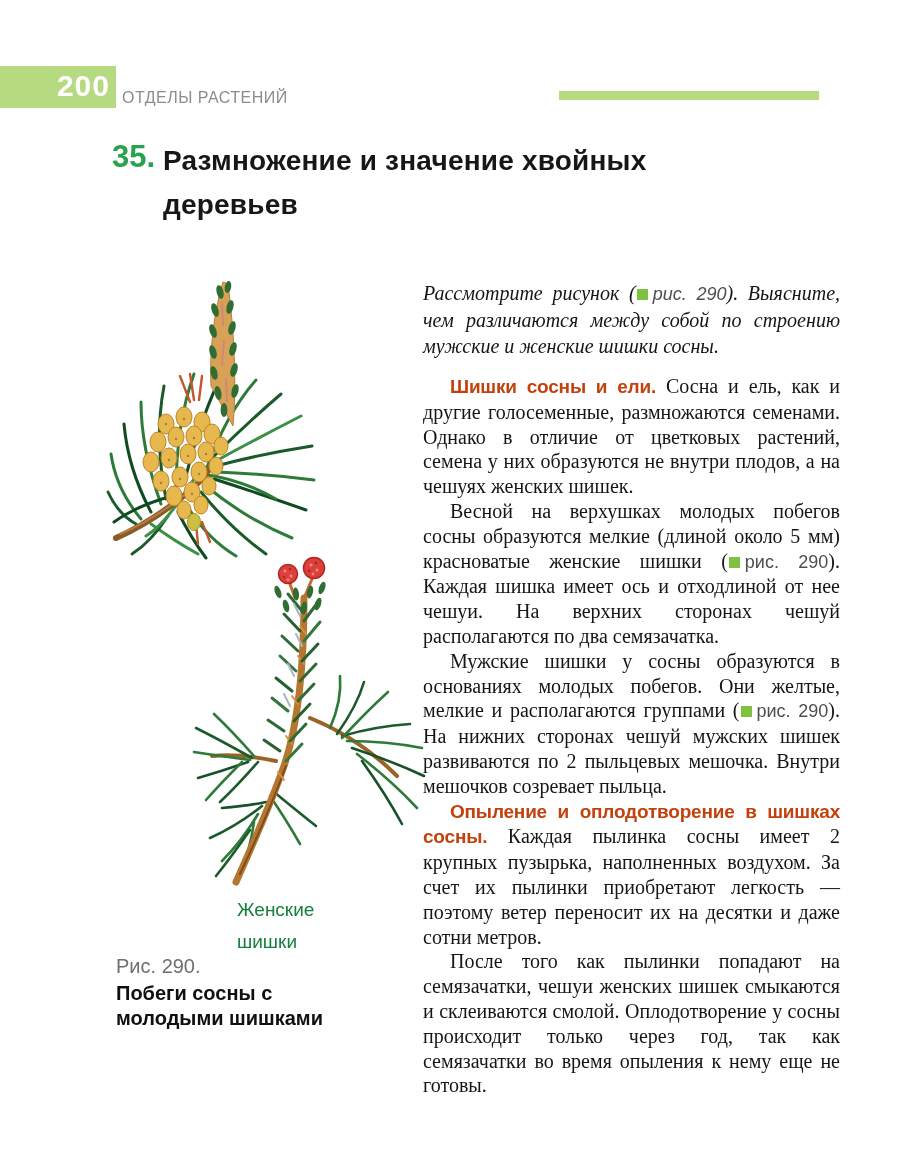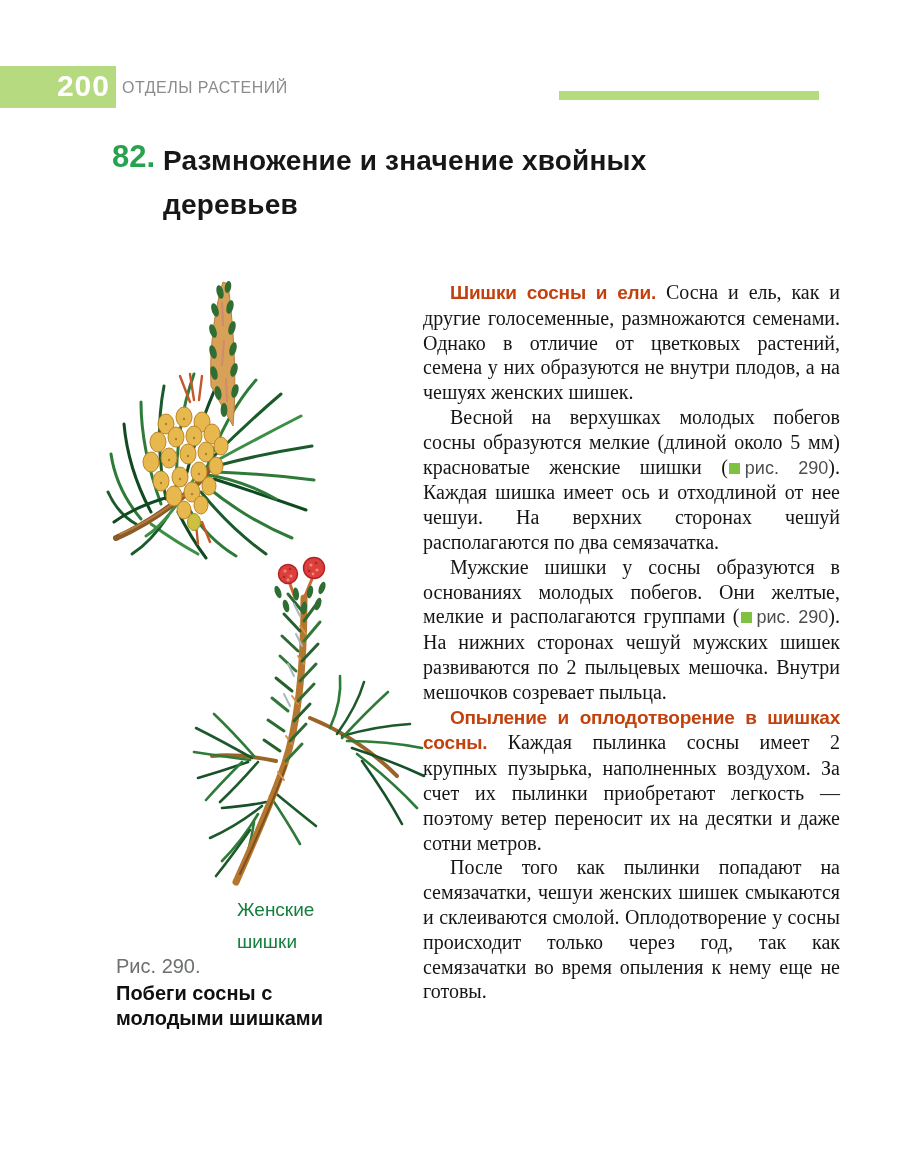--- a/index.html
+++ b/index.html
@@ -14,21 +14,21 @@
   }
   .pagenum-tab{
     position:absolute;left:0;top:66px;width:116px;height:42px;
     background:var(--band);
   }
   .pagenum{
     position:absolute;right:6px;top:3px;
     font-size:30px;font-weight:bold;color:#ffffff;letter-spacing:1px;
   }
   .header-label{
-    position:absolute;left:122px;top:79px;
+    position:absolute;left:122px;top:89px;
     font-size:16px;color:#8a8c8e;letter-spacing:0.5px;
   }
   .header-bar{
     position:absolute;left:559px;top:91px;width:260px;height:9px;
     background:var(--band);
   }
   .chapter-num{
     position:absolute;left:112px;top:139px;
     font-size:31px;font-weight:bold;color:var(--green);
   }
@@ -86,21 +86,21 @@
 <body>
 
 <div class="page">
 
   <div class="pagenum-tab">
     <span class="pagenum">200</span>
   </div>
   <div class="header-label">ОТДЕЛЫ РАСТЕНИЙ</div>
   <div class="header-bar"></div>
 
-  <span class="chapter-num">82.</span>
+  <span class="chapter-num">35.</span>
   <h1 class="chapter-title">Размножение и значение хвойных деревьев</h1>
 
   <svg class="figure-svg" style="left:106px;top:274px" width="212" height="286" viewBox="0 0 212 286">
     <g fill="none" stroke-linecap="round">
 
       <g stroke-width="3">
         <path d="M30,250 Q12,240 2,218" stroke="#1a5a2b"></path>
         <path d="M35,245 Q10,215 5,180" stroke="#2e7b39"></path>
         <path d="M45,238 Q22,195 18,150" stroke="#0f4a20"></path>
         <path d="M55,230 Q35,175 35,128" stroke="#2e7b39"></path>
@@ -302,20 +302,21 @@
       </g>
     </g>
   </svg>
 
   <div class="cap-female">Женские шишки</div>
 
   <div class="fig-label">Рис. 290.</div>
   <div class="fig-caption">Побеги сосны с молодыми шишками</div>
 
   <div class="article">
+    <p class="intro" lang="ru"><span class="ital">Рассмотрите рисунок (</span><span class="figref"><span class="sq"></span><span class="figlabel">рис. 290</span></span><span class="ital">). Выясни­те, чем различаются между собой по стро­ению мужские и женские шишки сосны.</span></p>
     <div id="body-paragraphs">
         <p class="para" lang="ru"><span class="runhead">Шишки сосны и ели. </span><span class="txt">Сосна и ель, как и другие голосеменные, размножаются се­менами. Однако в отличие от цветковых растений, семена у них образуются не вну­три плодов, а на чешуях женских шишек.</span></p>
         <p class="para" lang="ru"><span class="txt">Весной на верхушках молодых побегов сосны образуются мелкие (длиной около 5 мм) красноватые женские шишки (</span><span class="figref"><span class="sq"></span><span class="figlabel">рис. 290</span></span><span class="txt">). Каждая шишка имеет ось и отхо­длиной от нее чешуи. На верхних сторонах чешуй располагаются по два семязачатка.</span></p>
         <p class="para" lang="ru"><span class="txt">Мужские шишки у сосны образуются в основаниях молодых побегов. Они жел­тые, мелкие и располагаются группами (</span><span class="figref"><span class="sq"></span><span class="figlabel">рис. 290</span></span><span class="txt">). На нижних сторонах чешуй мужских шишек развиваются по 2 пыль­цевых мешочка. Внутри мешочков созре­вает пыльца.</span></p>
         <p class="para" lang="ru"><span class="runhead">Опыление и оплодотворение в шиш­ках сосны. </span><span class="txt">Каждая пылинка сосны имеет 2 крупных пузырька, наполненных возду­хом. За счет их пылинки приобретают лег­кость — поэтому ветер переносит их на де­сятки и даже сотни метров.</span></p>
         <p class="para" lang="ru"><span class="txt">После того как пылинки попадают на семязачатки, чешуи женских шишек смы­каются и склеиваются смолой. Оплодотво­рение у сосны происходит только через год, так как семязачатки во время опыле­ния к нему еще не готовы.</span></p>
       </div>
   </div>
 
 </div>

